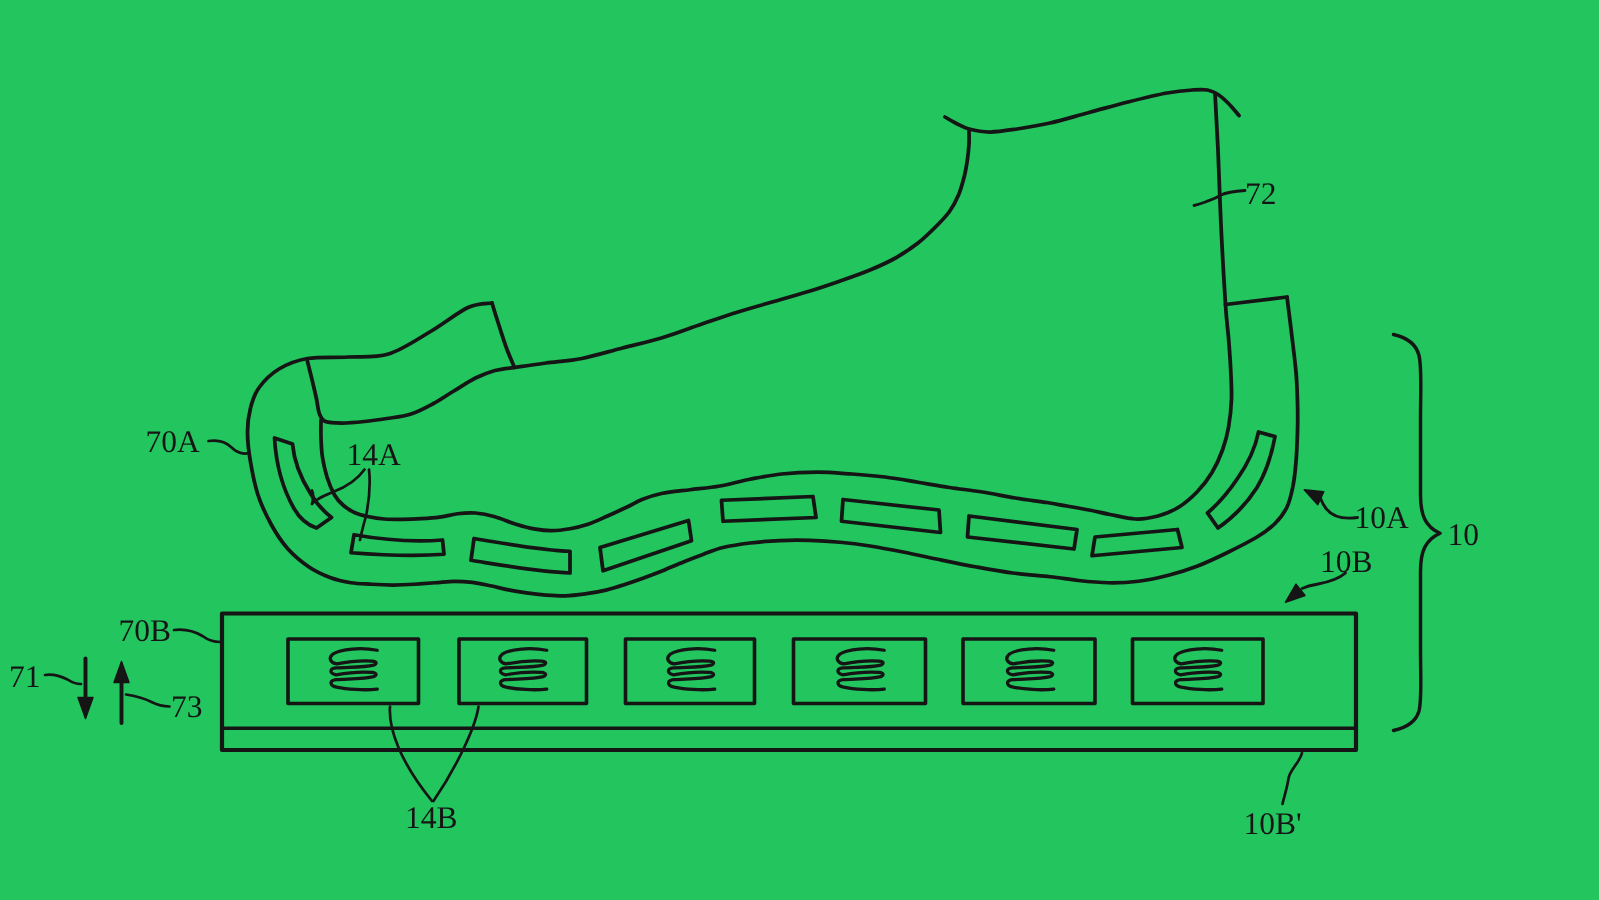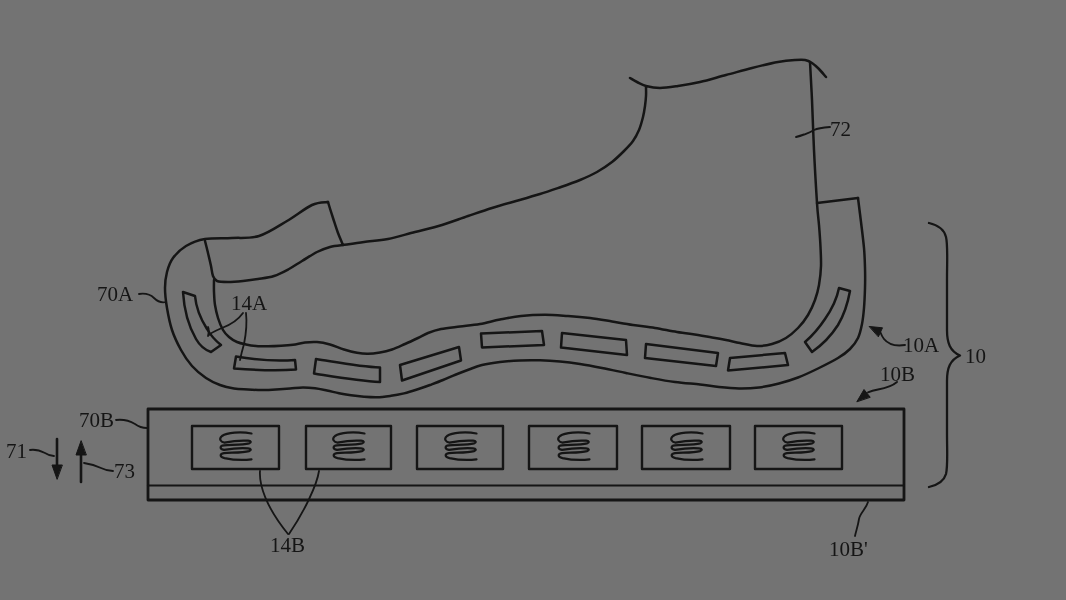--- a/index.html
+++ b/index.html
@@ -1,16 +1,16 @@
 <!DOCTYPE html>
 <html><head>
 <meta charset="utf-8">
 <style>
   html,body{margin:0;padding:0;background:#fff;}
-  .page{width:1066px;height:600px;position:relative;background:#737373;overflow:hidden;}
+  .page{width:1066px;height:600px;position:relative;background:#22c55e;overflow:hidden;}
   text{font-family:"Liberation Serif", serif;fill:#151515;}
 </style>
 </head>
 <body>
 <div class="page">
 <svg width="1066" height="600" viewBox="0 0 1066 600" fill="none" stroke="#151515" stroke-width="2.5" stroke-linecap="round" stroke-linejoin="round">
 
 <path d="M 826,77 C 824.8,75.7 821.3,71.3 819,69 C 816.7,66.7 814.3,64.5 812,63 C 809.7,61.5 807.8,60.5 805,60 C 802.2,59.5 799.5,59.7 795,60 C 790.5,60.3 785.2,60.7 778,62 C 770.8,63.3 760.7,65.8 752,68 C 743.3,70.2 734.7,72.7 726,75 C 717.3,77.3 708.0,80.2 700,82 C 692.0,83.8 684.7,85.0 678,86 C 671.3,87.0 665.3,88.0 660,88 C 654.7,88.0 649.8,87.0 646,86 C 642.2,85.0 639.7,83.3 637,82 C 634.3,80.7 631.2,78.7 630,78 M 646,87 C 646.0,88.5 646.2,92.8 646,96 C 645.8,99.2 645.5,102.5 645,106 C 644.5,109.5 644.0,113.0 643,117 C 642.0,121.0 640.7,126.0 639,130 C 637.3,134.0 635.5,137.5 633,141 C 630.5,144.5 627.5,147.5 624,151 C 620.5,154.5 616.5,158.5 612,162 C 607.5,165.5 602.3,169.0 597,172 C 591.7,175.0 586.0,177.5 580,180 C 574.0,182.5 567.7,184.7 561,187 C 554.3,189.3 547.5,191.7 540,194 C 532.5,196.3 524.0,198.7 516,201 C 508.0,203.3 500.0,205.5 492,208 C 484.0,210.5 476.3,213.2 468,216 C 459.7,218.8 450.8,222.3 442,225 C 433.2,227.7 424.0,229.7 415,232 C 406.0,234.3 396.5,237.3 388,239 C 379.5,240.7 371.5,241.0 364,242 C 356.5,243.0 346.5,244.5 343,245 M 343,245 C 342.2,243.0 339.7,237.5 338,233 C 336.3,228.5 334.7,223.2 333,218 C 331.3,212.8 328.8,204.7 328,202"></path>
 
 <path d="M 205,241 C 205.5,243.0 207.0,248.8 208,253 C 209.0,257.2 210.2,262.2 211,266 C 211.8,269.8 212.0,273.5 213,276 C 214.0,278.5 214.5,280.0 217,281 C 219.5,282.0 223.7,282.0 228,282 C 232.3,282.0 238.0,281.5 243,281 C 248.0,280.5 252.8,279.8 258,279 C 263.2,278.2 268.8,277.7 274,276 C 279.2,274.3 284.3,271.5 289,269 C 293.7,266.5 297.3,263.8 302,261 C 306.7,258.2 312.3,254.3 317,252 C 321.7,249.7 325.7,248.2 330,247 C 334.3,245.8 340.8,245.3 343,245"></path>

